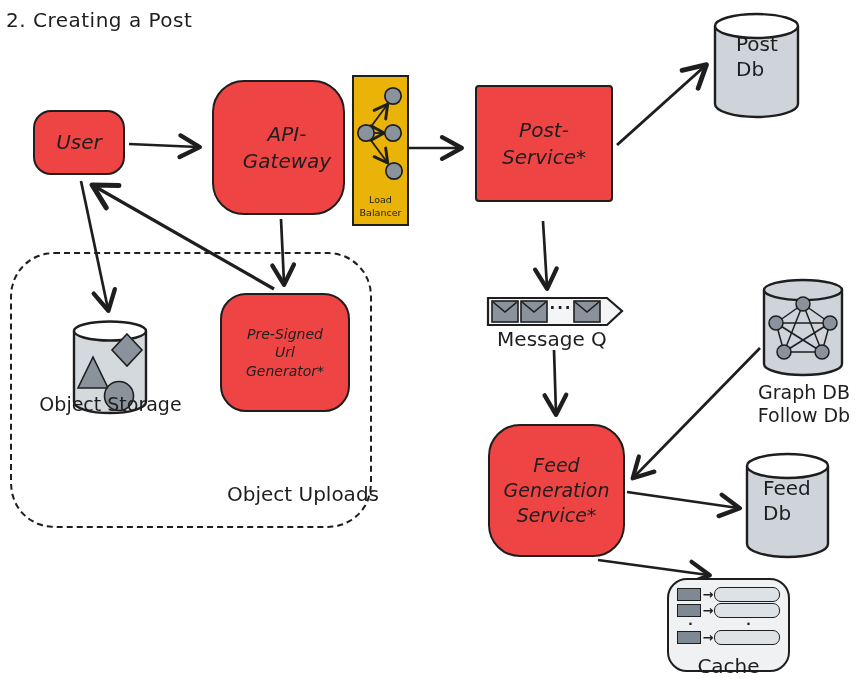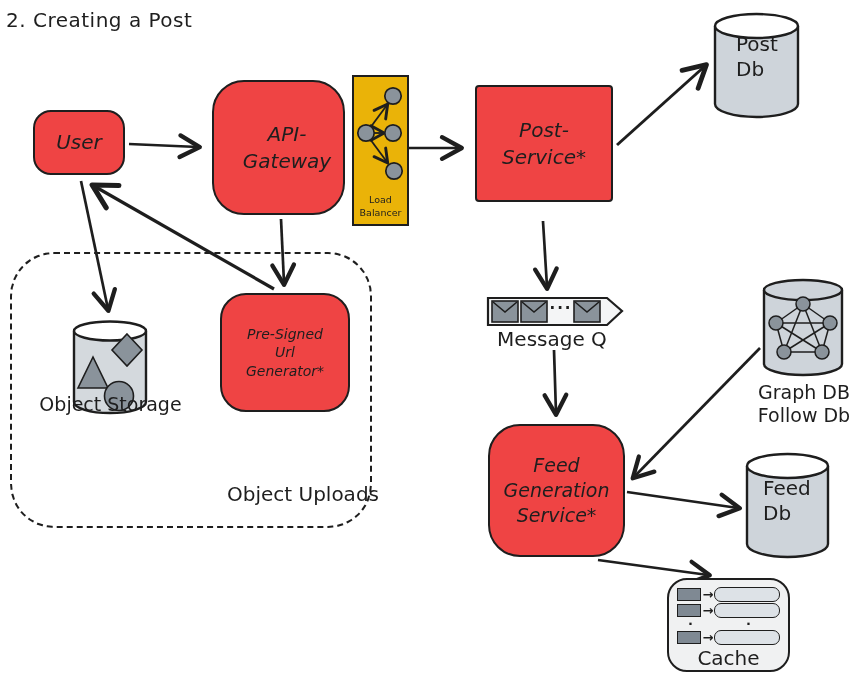--- a/index.html
+++ b/index.html
@@ -97,21 +97,21 @@
     border: 1.5px solid #1e1e1e;
     border-radius: 7px;
   }
   .cache-dots-row {
     display: flex; height: 11px;
     font-size: 13px; font-weight: bold; line-height: 0.7;
   }
   .cache-dot-a { margin-left: 11px; }
   .cache-dot-b { margin-left: 53px; }
   #cache-label {
-    text-align: center; font-size: 20px; margin-top: 1px;
+    text-align: center; font-size: 20px; margin-top: 9px;
   }
   
   #media-uploads {
     left: 10px; top: 252px; width: 362px; height: 276px;
     border: 2.2px dashed #1e1e1e;
     border-radius: 44px;
     background: transparent;
   }
   #media-uploads-label {
     left: 227px; top: 482px; width: 145px;

